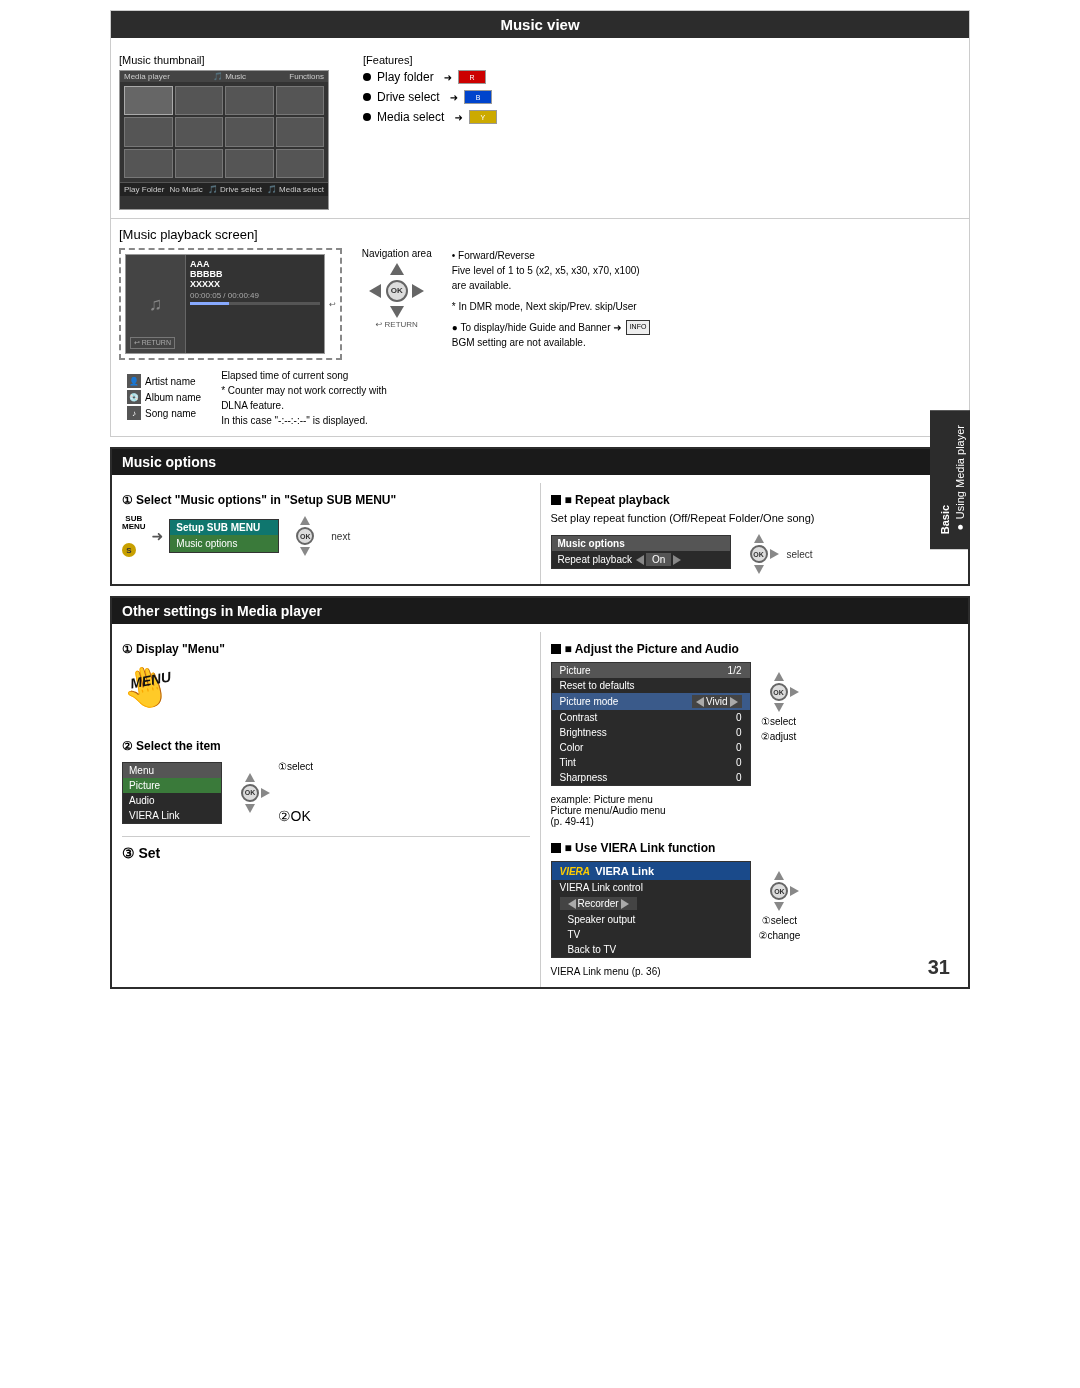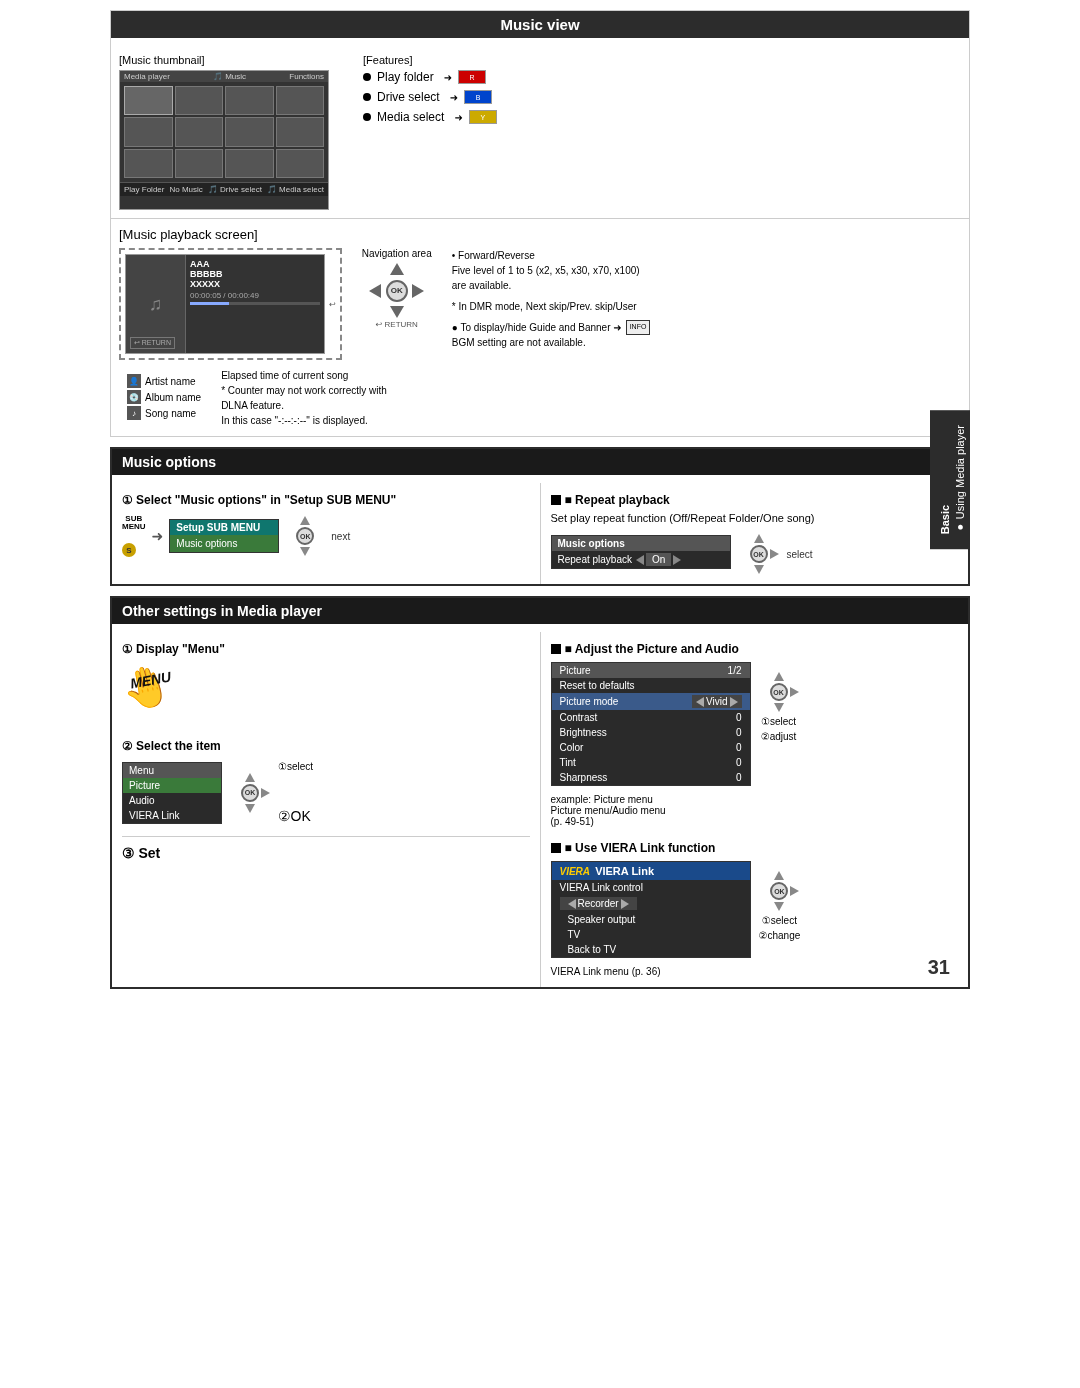--- a/index.html
+++ b/index.html
@@ -870,21 +870,21 @@
                 <div style="position:absolute; right:0; top:50%; transform:translateY(-50%); width:0; height:0; border-top:5px solid transparent; border-bottom:5px solid transparent; border-left:9px solid #888;"></div>
                 <div class="ok-btn" style="position:absolute; top:50%; left:50%; transform:translate(-50%,-50%); width:18px; height:18px; font-size:7px;">OK</div>
               </div>
               <div style="font-size:10px;">①select</div>
               <div style="font-size:10px;">②adjust</div>
             </div>
           </div>
 
           <div style="font-size:10px; margin-top:4px;">example: Picture menu</div>
           <div style="font-size:10px;">Picture menu/Audio menu</div>
-          <div style="font-size:10px;">(p. 49-51)</div>
+          <div style="font-size:10px;">(p. 49-41)</div>
         </div>
 
         <div>
           <div class="repeat-title">
             <span class="black-square"></span>
             <span>■ Use VIERA Link function</span>
           </div>
 
           <div style="display:flex; align-items:flex-start; gap:8px; margin-top:6px;">
             <div class="viera-link-box">

